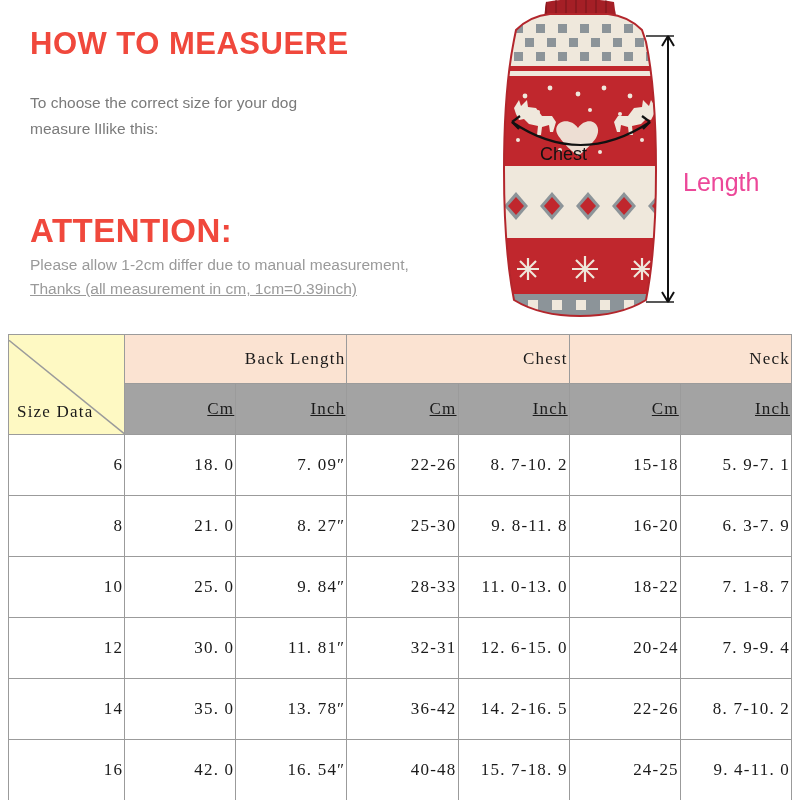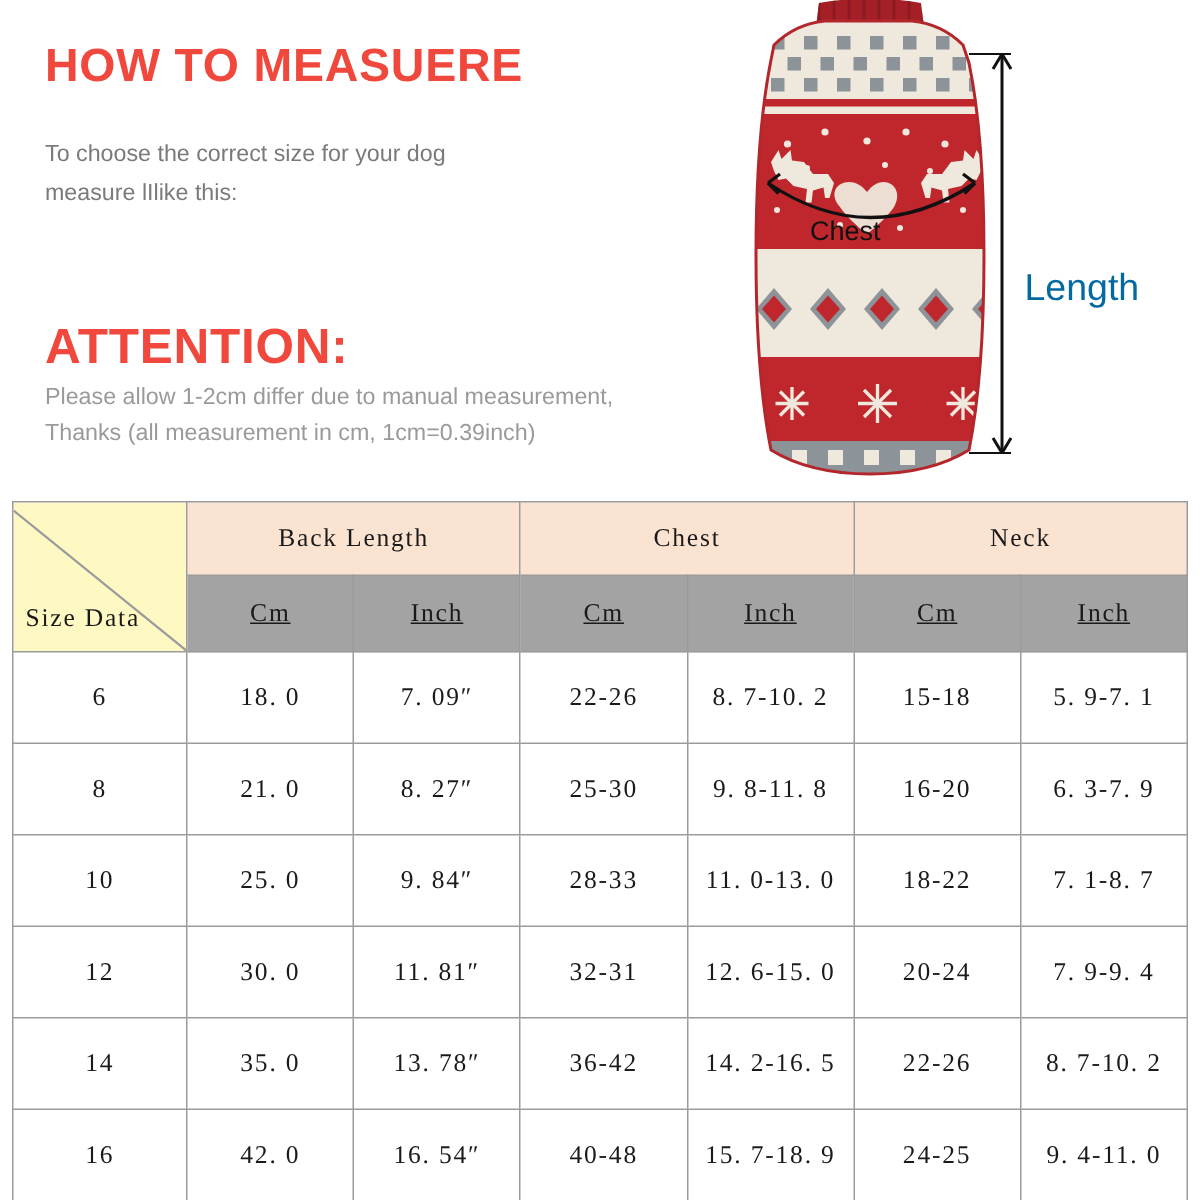--- a/index.html
+++ b/index.html
@@ -72,20 +72,21 @@
     font-size: 15.5px;
     color: #9a9a9a;
   }
   .note-2 {
     position: absolute;
     left: 30px;
     top: 280px;
     font-family: "Liberation Sans", sans-serif;
     font-size: 15.5px;
     color: #9a9a9a;
+    text-decoration: underline;
   }
 
   
   .sweater-wrap {
     position: absolute;
     left: 470px;
     top: 0px;
     width: 230px;
     height: 330px;
   }
@@ -95,41 +96,41 @@
     position: absolute;
     left: 540px;
     top: 144px;
     font-family: "Liberation Sans", sans-serif;
     font-size: 18px;
     color: #111;
   }
   .label-length {
     position: absolute;
     left: 683px;
-    top: 178px;
+    top: 168px;
     font-family: "Liberation Sans", sans-serif;
     font-size: 25px;
-    color: #0369a1;
+    color: #ec4899;
   }
 
   
   .table-wrap {
     position: absolute;
     left: 8px;
     top: 334px;
     width: 784px;
   }
   table.size-table {
     border-collapse: collapse;
     width: 784px;
     table-layout: fixed;
   }
   table.size-table td, table.size-table th {
     border: 1px solid #9b9b9b;
-    text-align: center;
+    text-align: right;
     font-family: "Liberation Serif", serif;
     font-size: 17px;
     color: #1a1a1a;
     font-weight: normal;
     letter-spacing: 1.2px;
   }
   .hdr-group {
     background: #fbe3d2;
     height: 46px;
     font-size: 18px;

